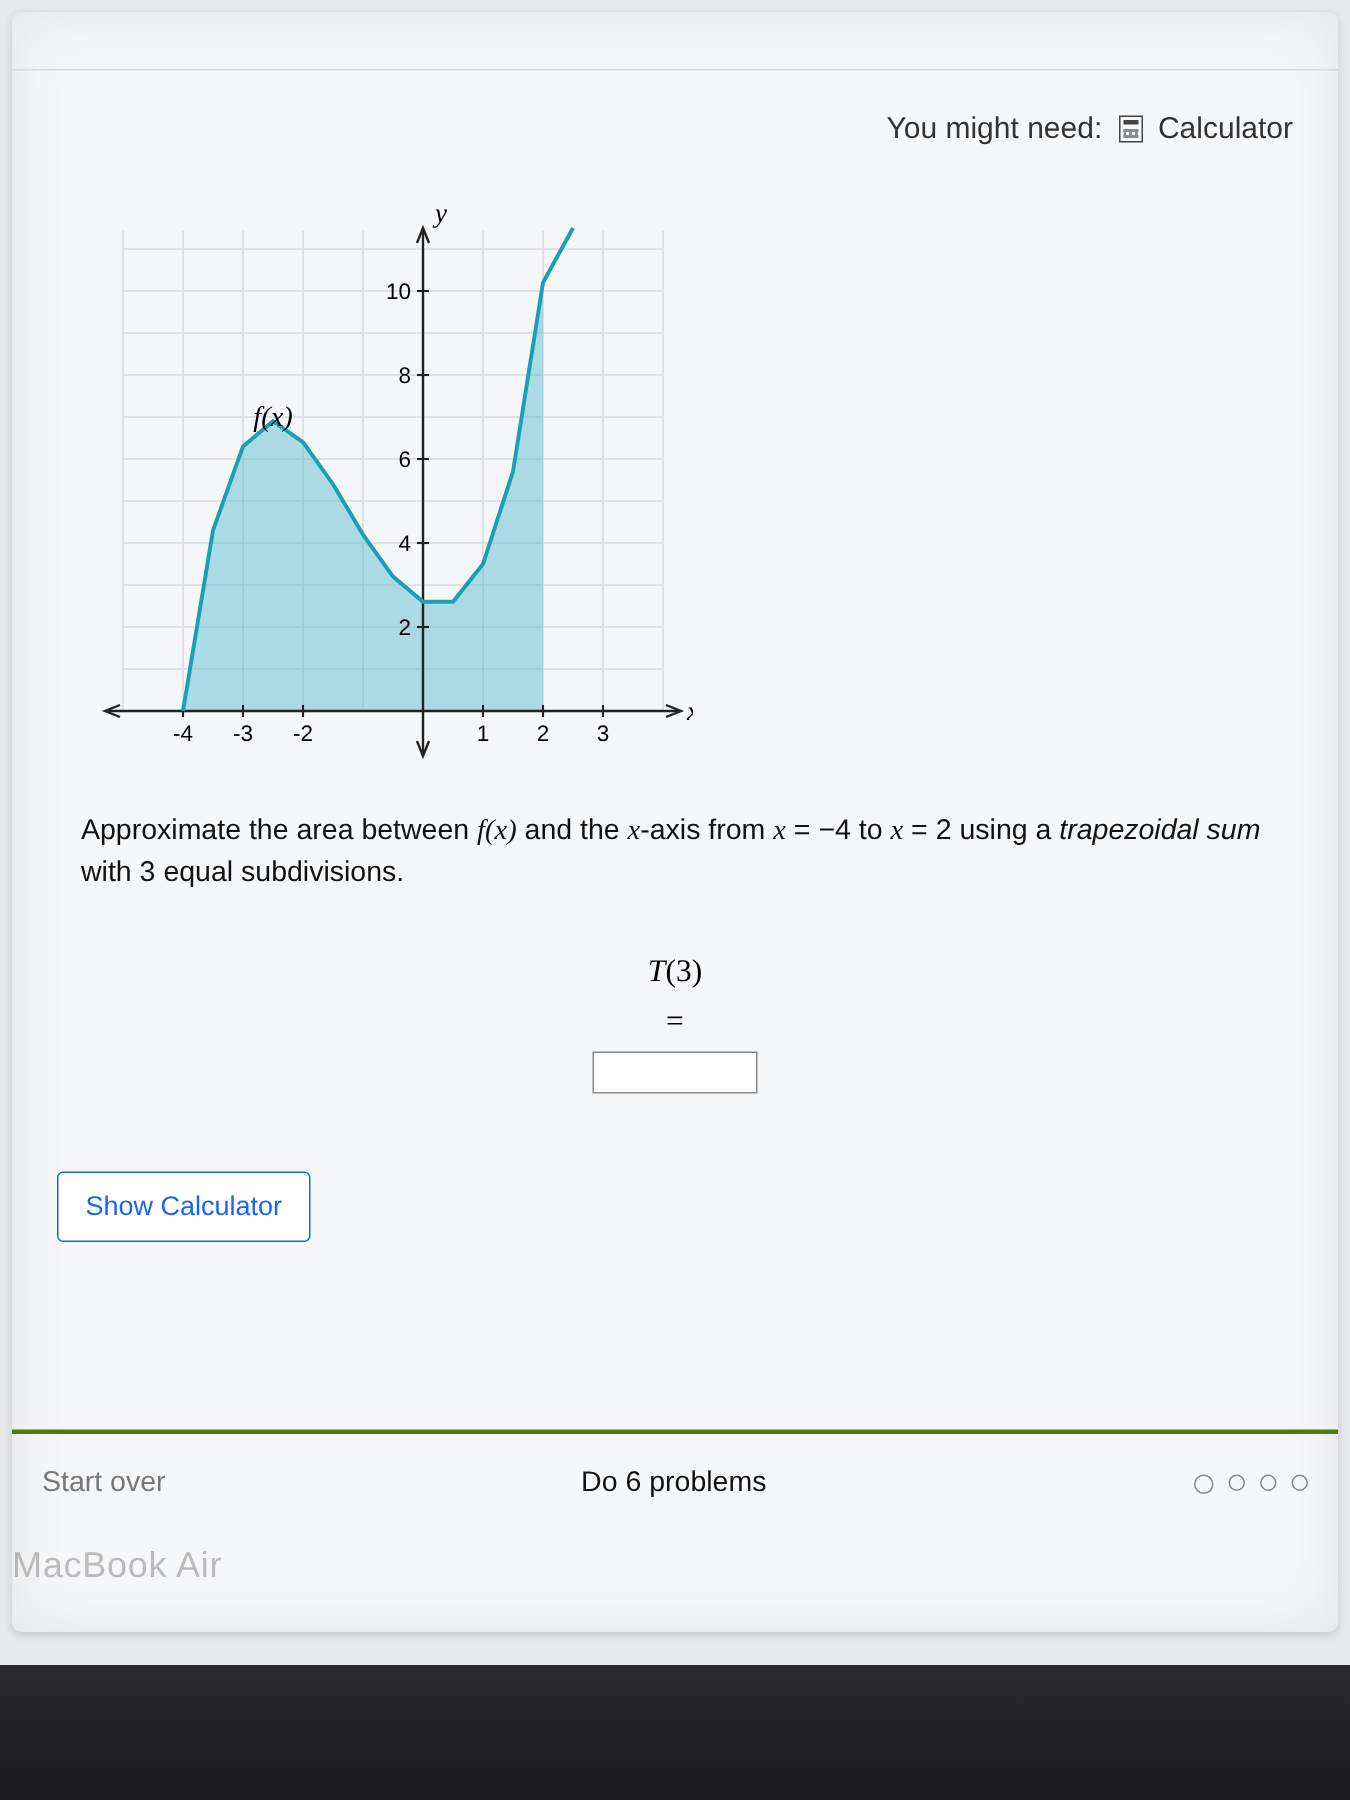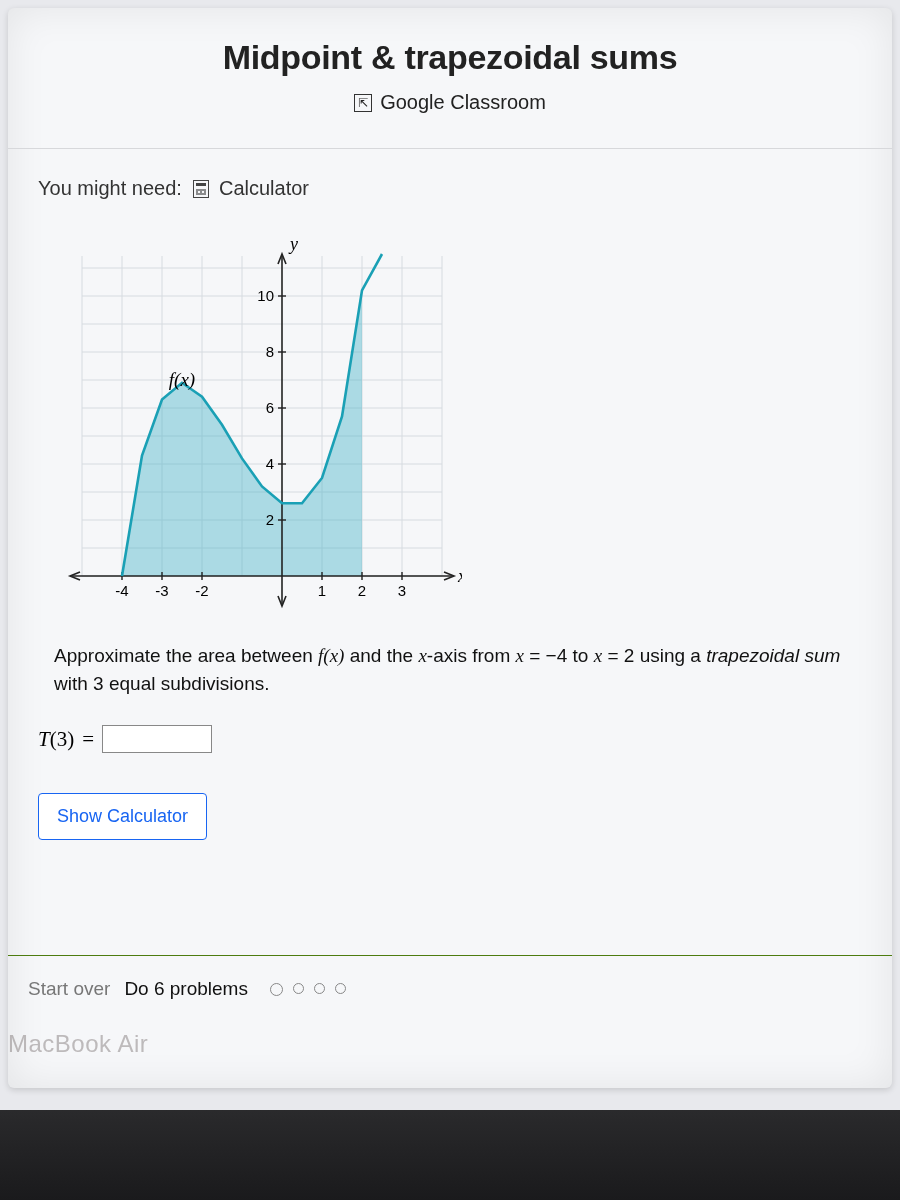--- a/index.html
+++ b/index.html
@@ -36,21 +36,21 @@
     color: #222;
     font-size: 20px;
   }
   .classroom-icon {
     width: 18px; height: 18px; border: 1.5px solid #333;
     display: inline-flex; align-items: center; justify-content: center;
     font-size: 12px; line-height: 1;
   }
   .divider { height: 1px; background: #d7d8db; margin: 18px -30px 0 -30px; }
   .need-row {
-    text-align: left;
+    text-align: right;
     padding: 28px 0 36px 0;
     font-size: 20px;
     color: #333;
   }
   .calc-icon {
     display: inline-block;
     width: 16px; height: 18px;
     border: 1.5px solid #444;
     vertical-align: -3px;
     margin: 0 4px 0 6px;
@@ -71,52 +71,53 @@
   .question {
     margin-top: 26px;
     font-size: 19px;
     line-height: 1.45;
     color: #111;
     margin-left: 16px;
   }
   .question .italic { font-style: italic; }
   .mathvar { font-family: "Times New Roman", Georgia, serif; font-style: italic; }
   .answer-row {
-    margin-top: 28px;
+    margin-top: 40px;
     font-size: 21px;
     font-family: "Times New Roman", Georgia, serif;
     display: flex;
     align-items: center;
     gap: 8px;
+    flex-direction: column;
   }
   .answer-input {
     width: 110px; height: 28px;
     border: 1px solid #888;
     background: #fff;
     font-size: 16px;
     padding: 2px 6px;
   }
   .show-calc-btn {
-    margin-top: 40px;
+    margin-top: 52px;
     border: 1px solid #1865f2;
     color: #1865f2;
     background: #fff;
     padding: 12px 18px;
     font-size: 18px;
     border-radius: 4px;
     cursor: pointer;
   }
   .footer-bar {
     position: absolute;
     left: 0; right: 0;
     bottom: 88px;
-    border-top: 1px solid #4d7c0f;
+    border-top: 3px solid #4d7c0f;
     padding: 22px 20px 0 20px;
     display: flex;
-    justify-content: flex-start;
+    justify-content: space-between;
     align-items: center;
     gap: 14px;
     font-size: 19px;
   }
   .start-over { color: #777; }
   .do-problems { color: #111; font-weight: 500; }
   .dots { display: flex; gap: 10px; margin-left: 8px; }
   .dot {
     width: 11px; height: 11px; border-radius: 50%;
     border: 1.5px solid #888; background: transparent;
@@ -133,27 +134,20 @@
   .bezel {
     position: absolute; left: 0; right: 0; bottom: 0; height: 90px;
     background: linear-gradient(#2a2a2c, #1a1a1c);
   }
 </style>
 </head>
 <body>
 
 <div class="screen">
 
-  <div class="header">
-    <div class="title">Midpoint &amp; trapezoidal sums</div>
-    <div class="classroom-row">
-      <span class="classroom-icon">⇱</span>
-      <span>Google Classroom</span>
-    </div>
-  </div>
 
   <div class="divider"></div>
 
   <div class="need-row">
     <span>You might need:</span>
     <span class="calc-icon"></span>
     <span>Calculator</span>
   </div>
 
   

